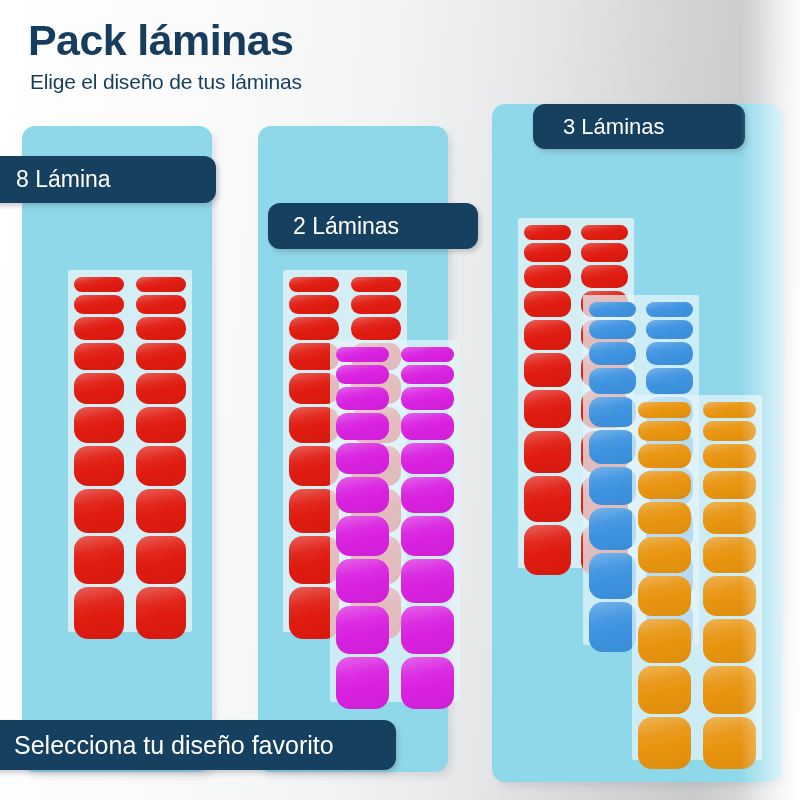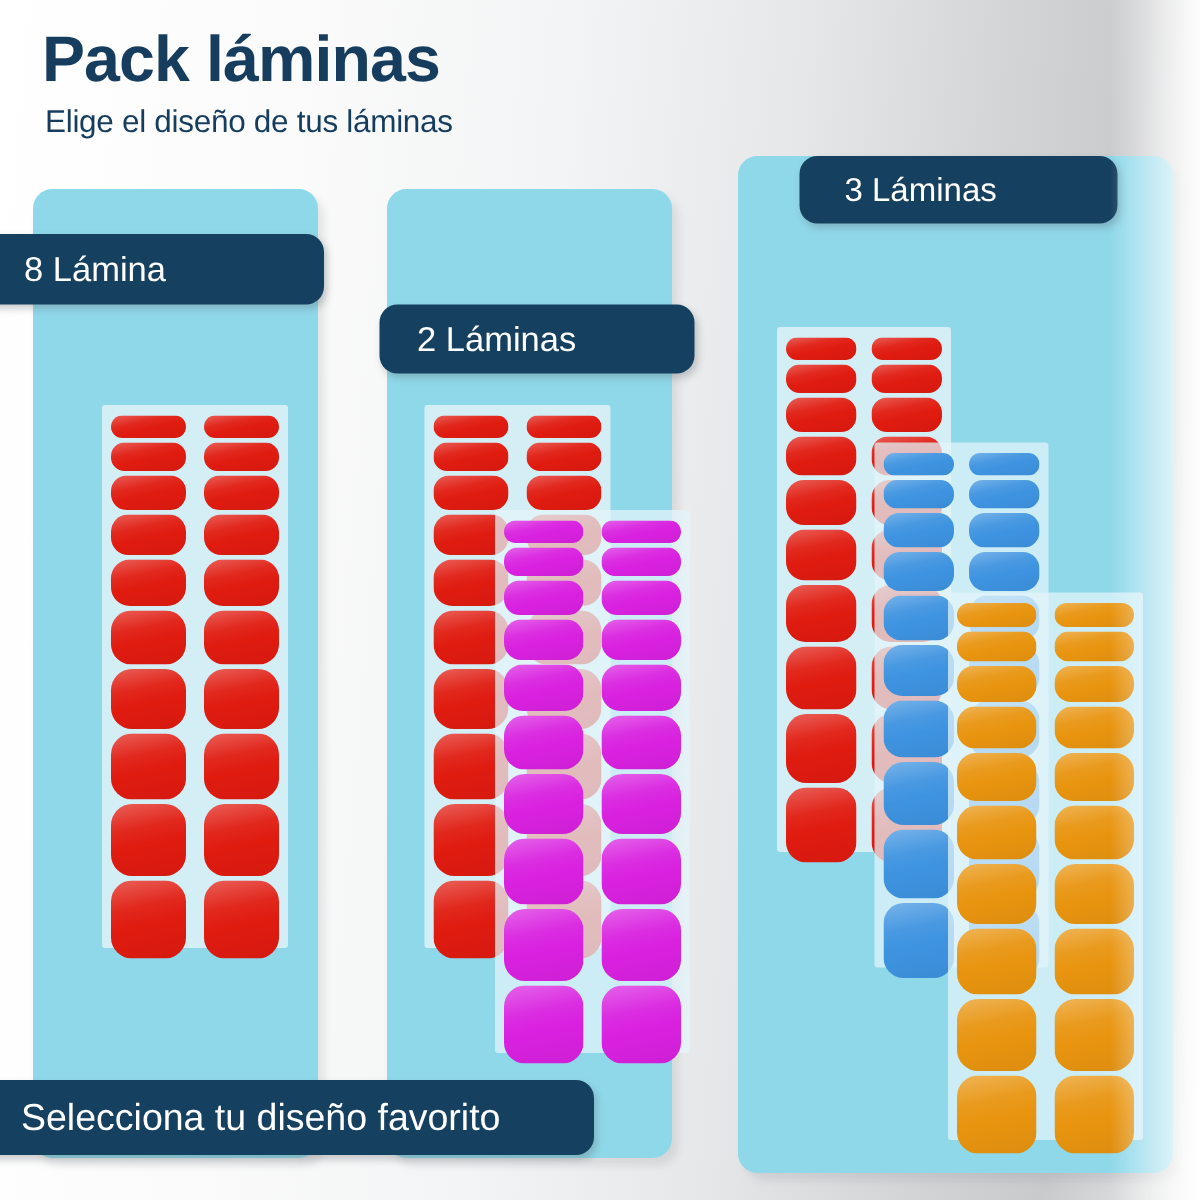--- a/index.html
+++ b/index.html
@@ -82,21 +82,21 @@
     align-items: center;
     box-sizing: border-box;
     box-shadow: 2px 3px 5px rgba(90,96,102,0.30);
     white-space: nowrap;
   }
   #badge-1 {
     left: -22px; top: 156px; width: 238px; height: 47px;
     padding-left: 38px; font-size: 23px;
   }
   #badge-2 {
-    left: 253px; top: 203px; width: 210px; height: 46px;
+    left: 268px; top: 203px; width: 210px; height: 46px;
     padding-left: 25px; font-size: 23px;
   }
   #badge-3 {
     left: 533px; top: 74px; width: 212px; height: 45px;
     padding-left: 30px; font-size: 22px; margin-top: 30px;
   }
   #badge-bottom {
     left: -22px; top: 720px; width: 418px; height: 50px;
     padding-left: 36px; font-size: 25px;
   }

